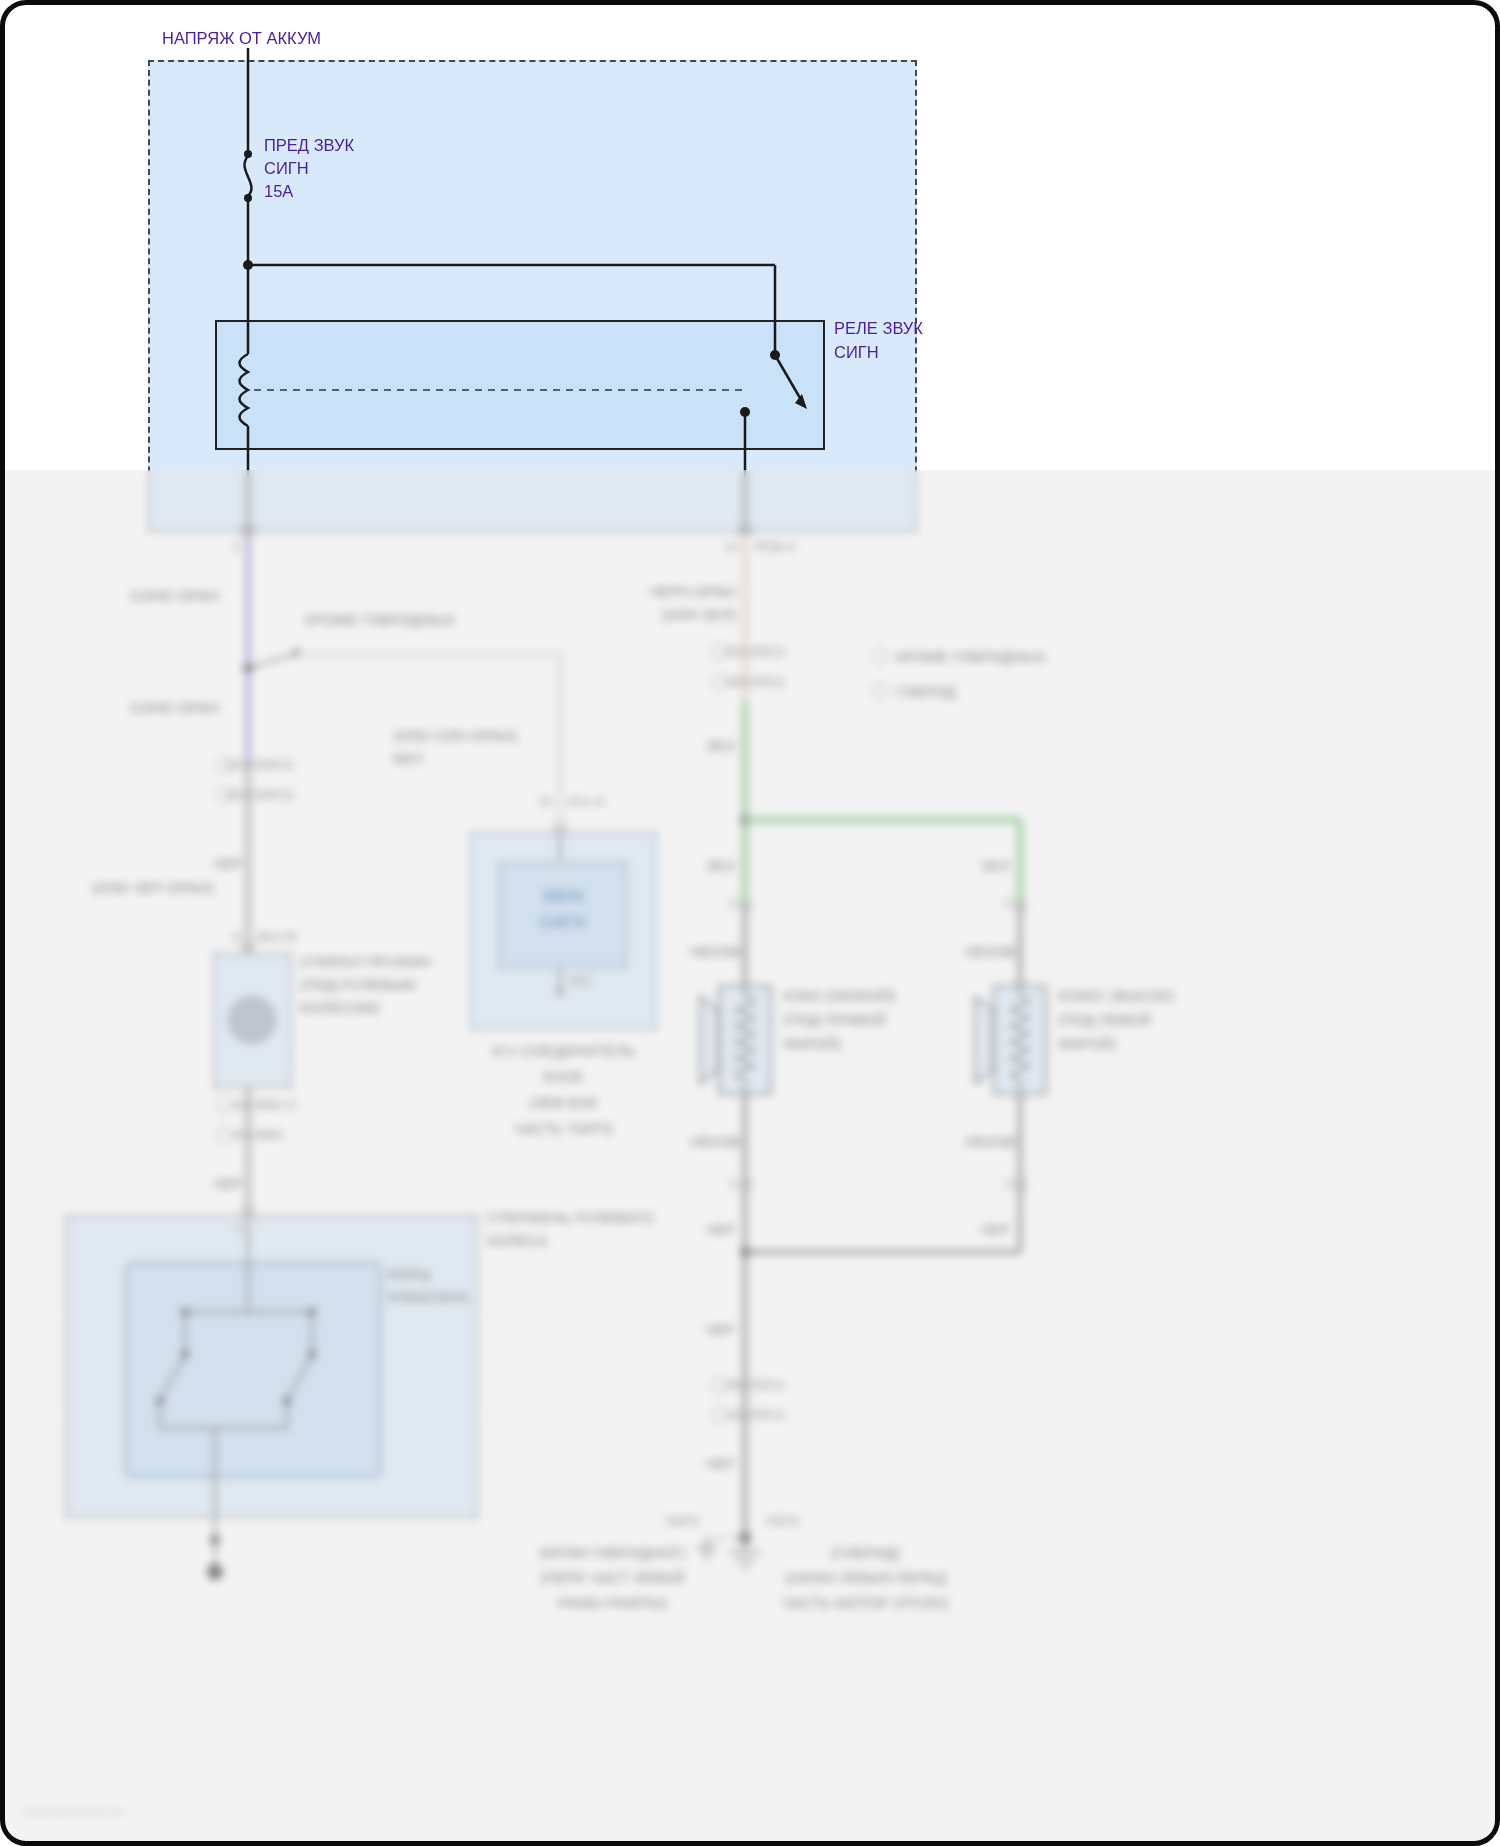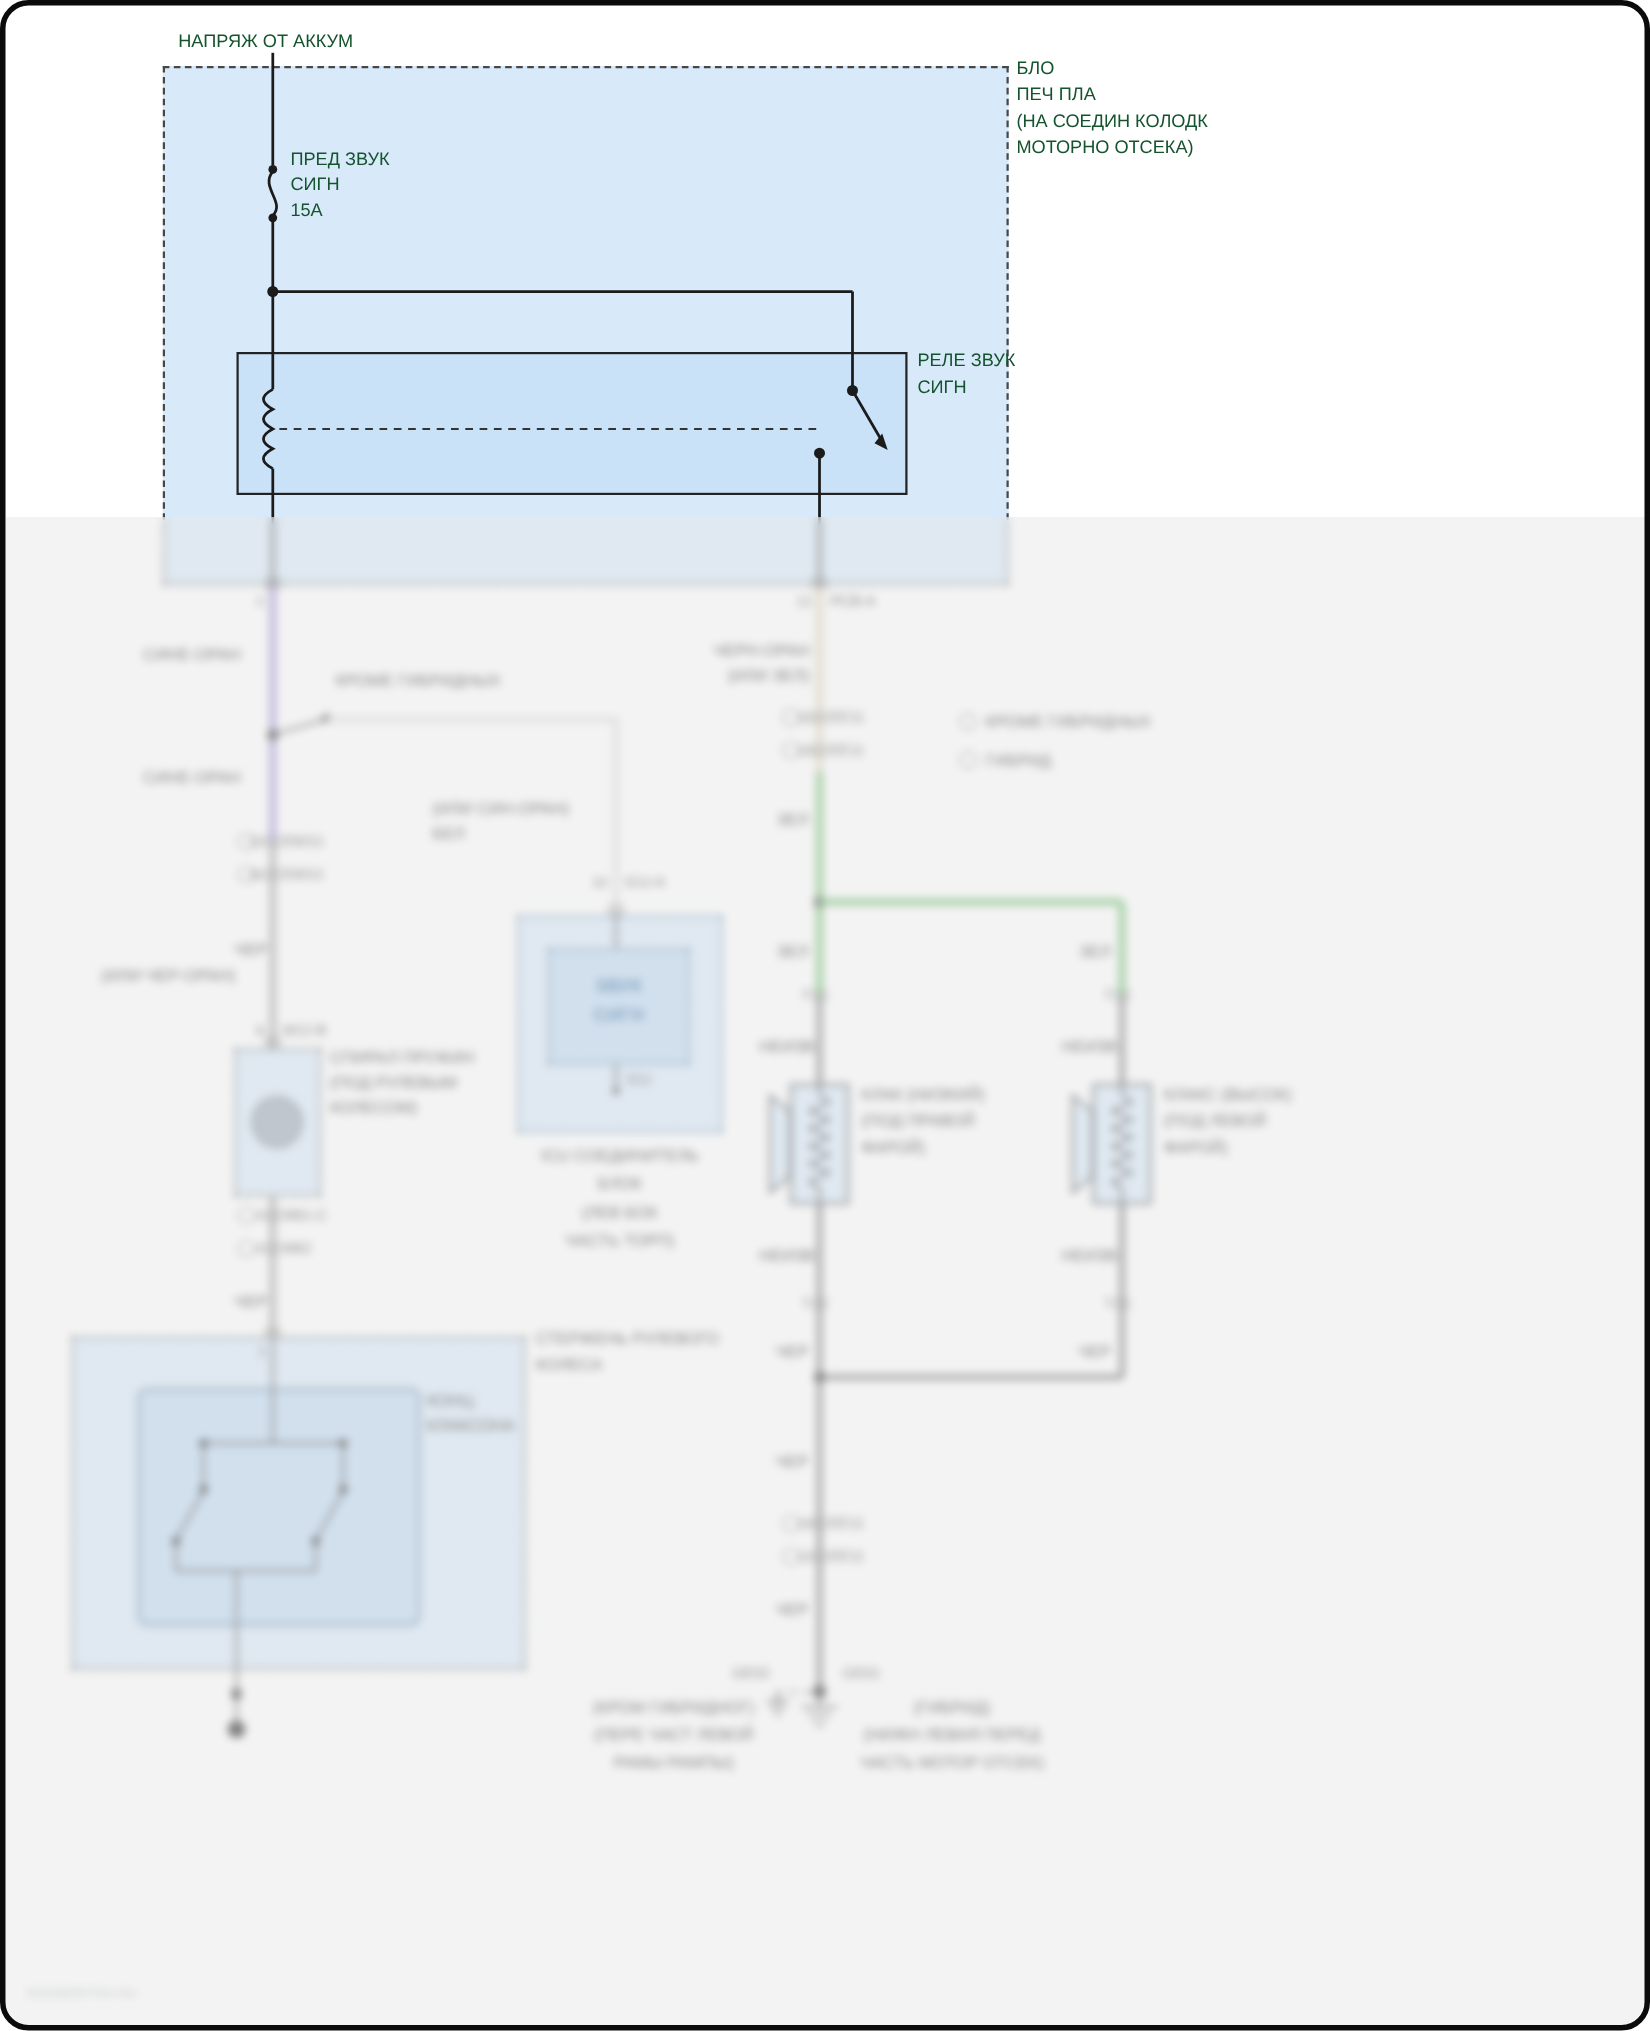--- a/index.html
+++ b/index.html
@@ -28,21 +28,21 @@
   .w-green{stroke:var(--wire-green,#5db75d);stroke-width:6;fill:none}
   .w-gray{stroke:var(--wire-gray,#9c9c9c);stroke-width:6;fill:none}
   .w-dark{stroke:var(--wire-dark,#666666);stroke-width:5;fill:none}
   .w-white{stroke:var(--wire-white,#d8d8d8);stroke-width:5;fill:none}
   .dot{fill:#1b1b1b}
   .mark{stroke:#555;stroke-width:1.6;fill:none}
   .dashline{stroke:#333;stroke-width:1.6;stroke-dasharray:7 6;fill:none}
 
   
   .lbl{position:absolute;white-space:pre-line;color:#232323;font-size:15px;line-height:23px;z-index:4}
-  .lbl-lg{font-size:16.5px;line-height:24px;color:#14532d}
+  .lbl-lg{font-size:16.5px;line-height:24px;color:#4c1d95}
   .lbl-r{text-align:right}
   .lbl-c{text-align:center}
   .pin{position:absolute;font-size:12.5px;line-height:18px;color:#333;z-index:4}
   .code{position:absolute;font-size:13.5px;line-height:18px;color:#333;z-index:4}
   .cicon{position:absolute;width:16px;height:16px;border:1.6px solid #555;border-radius:50%;background:transparent;z-index:4}
   .icu-big{font-weight:bold;color:var(--icu-accent,#2f6ca3);font-size:17px;line-height:26px}
   .watermark{position:absolute;left:24px;top:1806px;font-size:11px;color:#9aa0a6;letter-spacing:.5px;z-index:4}
 
   .blur{position:absolute;left:5px;right:5px;top:470px;bottom:5px;z-index:6;
         backdrop-filter:blur(4px);-webkit-backdrop-filter:blur(4px);
@@ -172,24 +172,20 @@
       <path class="mark" d="M737,902 h16 M737,908 h16"></path>
       <path class="mark" d="M1012,902 h16 M1012,908 h16"></path>
       <path class="mark" d="M737,1182 h16 M737,1188 h16"></path>
       <path class="mark" d="M1012,1182 h16 M1012,1188 h16"></path>
       <path class="mark" d="M737,1382 h16 M737,1388 h16"></path>
       <path class="mark" d="M737,1412 h16 M737,1418 h16"></path>
     </g>
   </svg>
 
   <div class="lbl lbl-lg" style="left:162px;top:26px">НАПРЯЖ ОТ АККУМ</div>
-  <div class="lbl lbl-lg" style="left:924px;top:50px">БЛО
-ПЕЧ ПЛА
-(НА СОЕДИН КОЛОДК
-МОТОРНО ОТСЕКА)</div>
   <div class="lbl lbl-lg" style="left:264px;top:134px;line-height:23px">ПРЕД ЗВУК
 СИГН
 15А</div>
   <div class="lbl lbl-lg" style="left:834px;top:316px">РЕЛЕ ЗВУК
 СИГН</div>
 
   <div class="pin" style="left:226px;top:538px;width:14px;text-align:right">2</div>
   <div class="pin" style="left:714px;top:538px;width:24px;text-align:right">12</div>
   <div class="code" style="left:755px;top:538px">РСВ-А</div>
 

